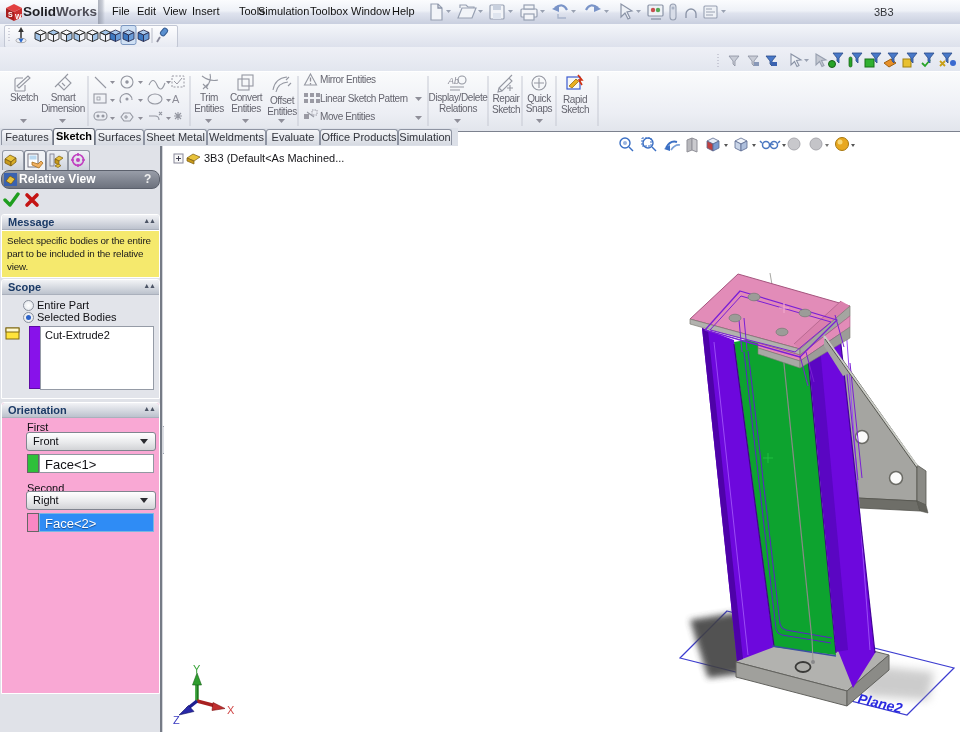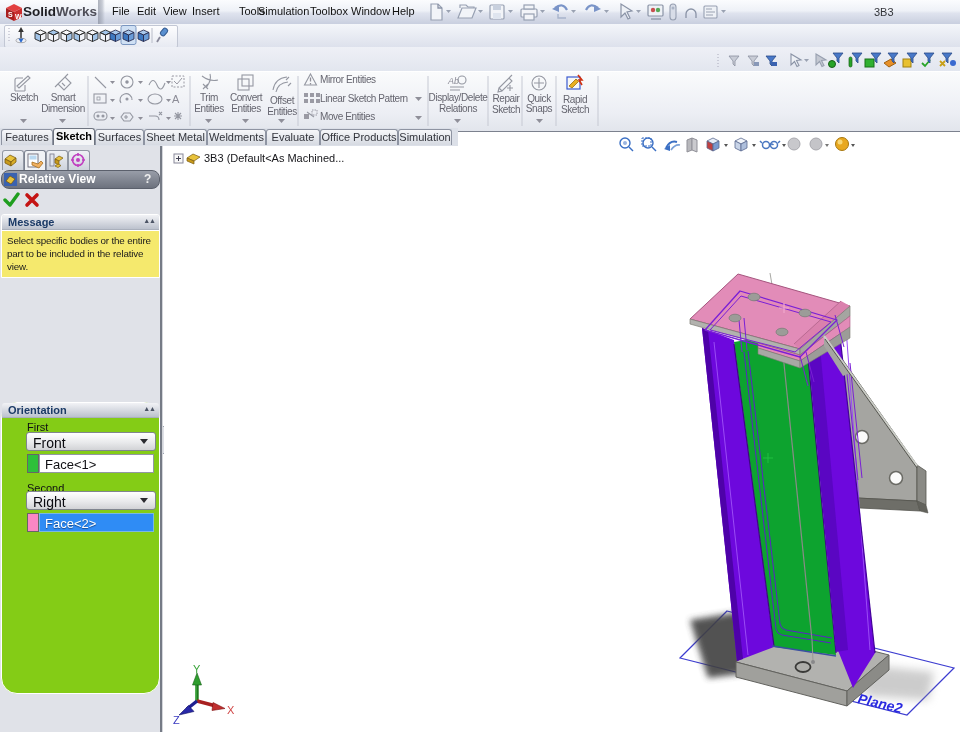--- a/index.html
+++ b/index.html
@@ -61,21 +61,21 @@
   .chev{position:absolute;right:4px;top:2px;font-size:7px;color:#4c5465;letter-spacing:-1px;}
   #msgbody{background:#f5e96d;border-top:1px solid #fff;padding:3px 4px 4px 5px;
     font-size:9.8px;letter-spacing:-0.15px;line-height:13px;color:#19191c;white-space:nowrap;}
   .radio{position:absolute;width:9px;height:9px;border:1px solid #8a909c;border-radius:50%;
     background:radial-gradient(#fff,#dfe3ea);}
   .radio.sel::after{content:"";position:absolute;left:2px;top:2px;width:5px;height:5px;border-radius:50%;
     background:#2d62c8;}
   .plabel{position:absolute;font-size:11px;color:#101014;}
   .combo{position:absolute;left:24px;width:128px;height:17px;border:1px solid #80858f;border-radius:3px;
     background:linear-gradient(#ffffff,#e9eaec 55%,#d2d3d6);}
-  .combo .ctxt{position:absolute;left:6px;top:2px;font-size:14px;color:#0b0b10;}
+  .combo .ctxt{position:absolute;left:6px;top:2px;font-size:11px;color:#0b0b10;}
   .combo .arr{position:absolute;left:113px;top:6px;width:0;height:0;
     border-left:4px solid transparent;border-right:4px solid transparent;border-top:5px solid #2b2b30;}
   .field{position:absolute;left:37px;width:113px;height:17px;background:#fff;border:1px solid #9298a2;}
   .field span{position:absolute;left:5px;top:2px;font-size:13px;color:#101014;white-space:nowrap;}
   .swatch{position:absolute;left:25px;width:10px;height:17px;border:1px solid #666;}
 
   #collapsehandle{position:absolute;left:163px;top:280px;width:7px;height:26px;background:#dfe1e7;
     border:1px solid #9aa0ae;border-left:none;border-radius:0 4px 4px 0;}
 
   svg{display:block;}
@@ -447,22 +447,39 @@
       </svg>
 
       <div class="grp" style="top:66px;">
         <div class="grphead">
             <span class="ttl">Message</span>
             <span class="chev">▲▲</span>
           </div>
         <div id="msgbody">Select specific bodies or the entire<br>part to be included in the relative<br>view.</div>
       </div>
 
-
-      <div class="grp" style="top:254px;height:290px;background:#84cc16;border-radius:16px;">
+      <div class="grp" style="top:131px;height:118px;background:#e2e4ea;">
+        <div class="grphead">
+            <span class="ttl">Scope</span>
+            <span class="chev">▲▲</span>
+          </div>
+        <span class="radio" style="left:21px;top:20px;"></span>
+        <span class="plabel" style="left:35px;top:19px;">Entire Part</span>
+        <span class="radio sel" style="left:21px;top:32px;"></span>
+        <span class="plabel" style="left:35px;top:31px;">Selected Bodies</span>
+        <svg class="abs" width="16" height="15" viewBox="0 0 16 15" style="left:3px;top:46px;">
+          <rect x="1" y="2" width="13" height="11" fill="#ffe33a" stroke="#806810" stroke-width="1"></rect>
+          <rect x="1" y="2" width="13" height="4" fill="#fff9d0" stroke="#806810" stroke-width="1"></rect>
+        </svg>
+        <span class="abs" style="left:27px;top:46px;width:10px;height:61px;background:#8812ea;border:1px solid #5d0aa4;"></span>
+        <span class="abs" style="left:38px;top:46px;width:112px;height:62px;background:#fff;border:1px solid #959ba6;"></span>
+        <span class="plabel" style="left:43px;top:49px;">Cut-Extrude2</span>
+      </div>
+
+      <div class="grp" style="top:254px;height:290px;background:#f9a8d4;">
         <div class="grphead">
             <span class="ttl">Orientation</span>
             <span class="chev">▲▲</span>
           </div>
         <span class="plabel" style="left:25px;top:18px;">First</span>
         <div class="combo" style="top:29px;">
             <span class="ctxt">Front</span>
             <span class="arr"></span>
           </div>
         <span class="swatch" style="top:51px;background:#2ec03a;"></span>

